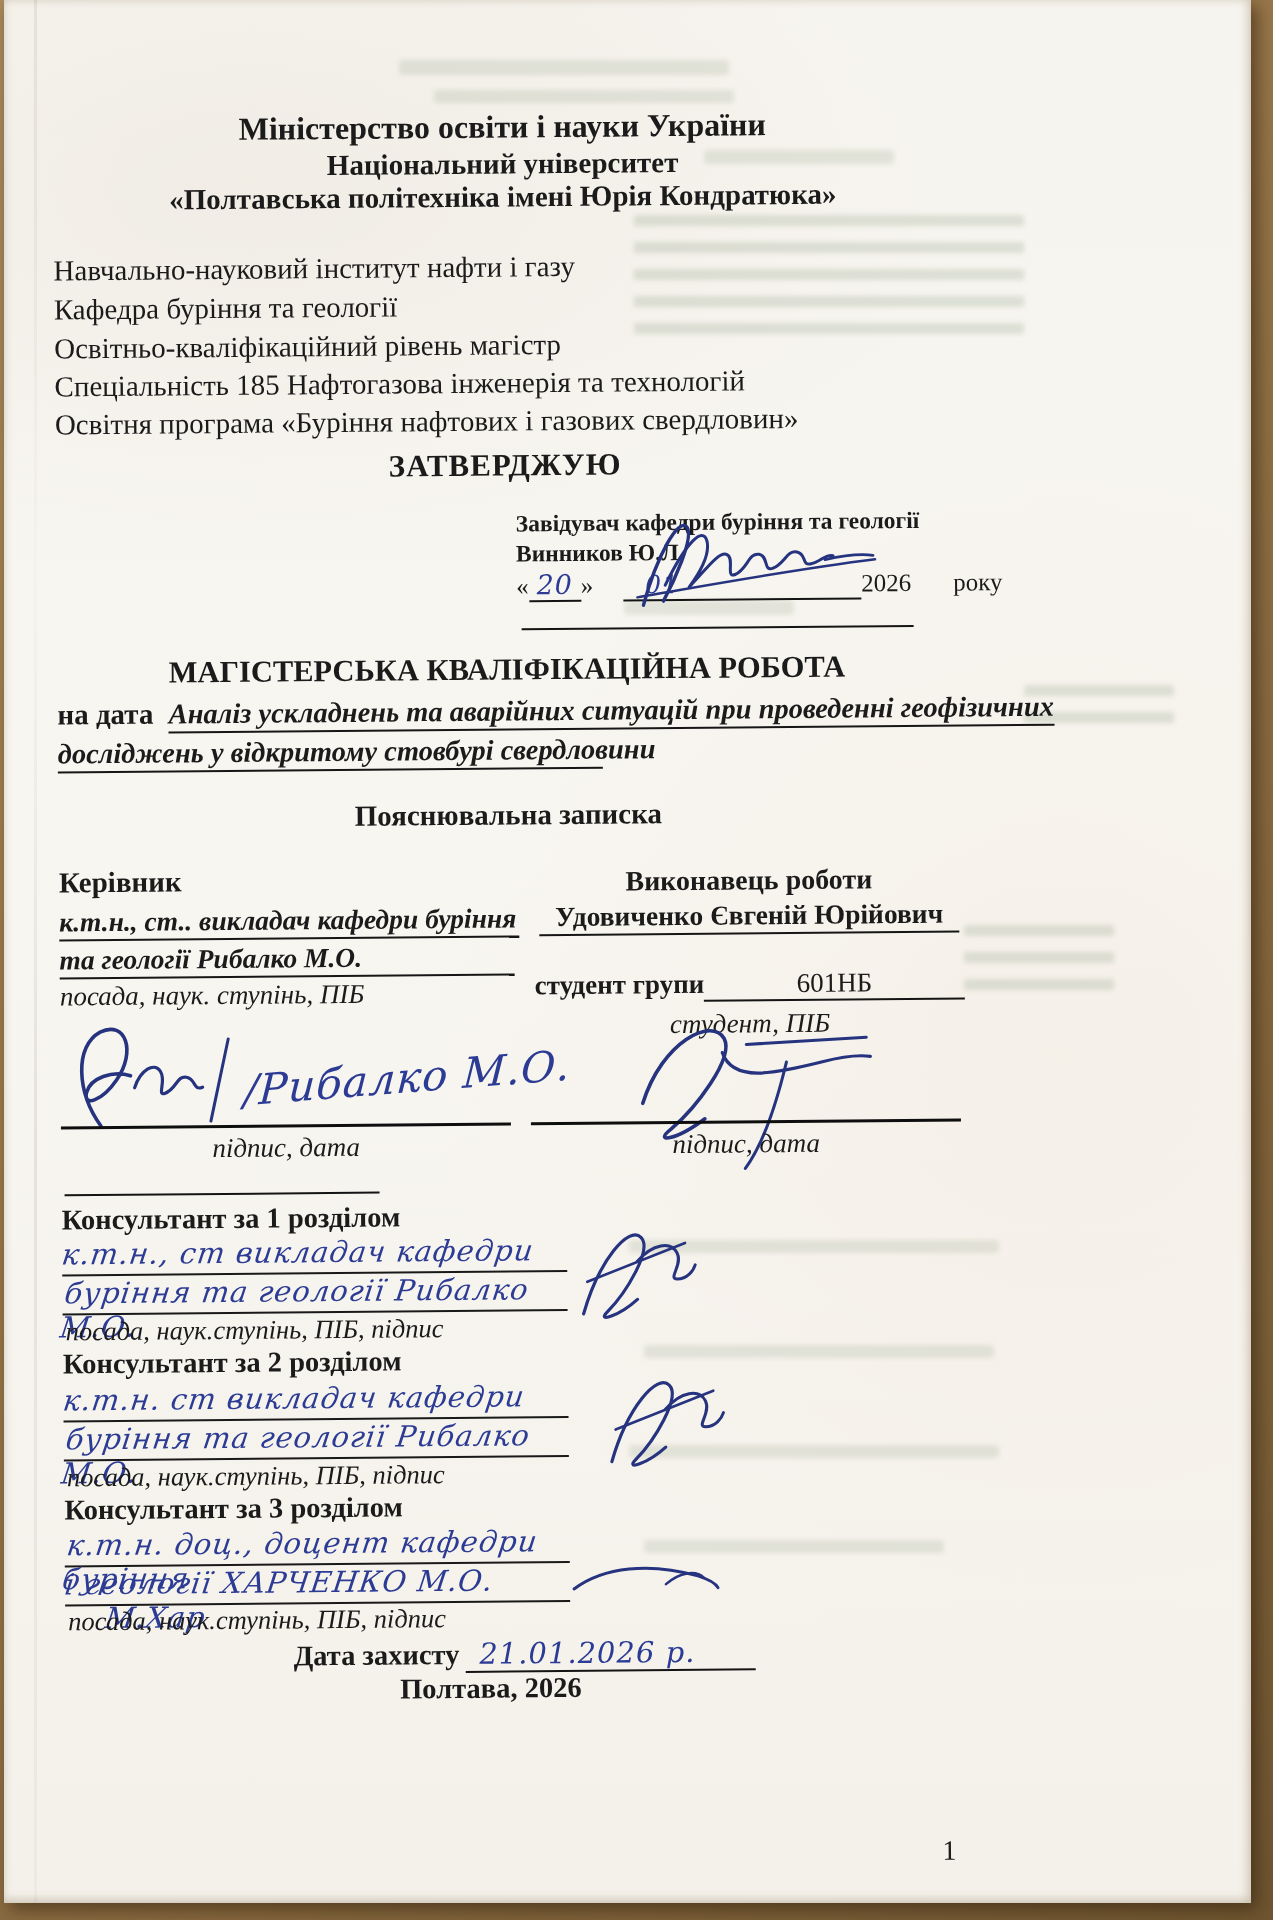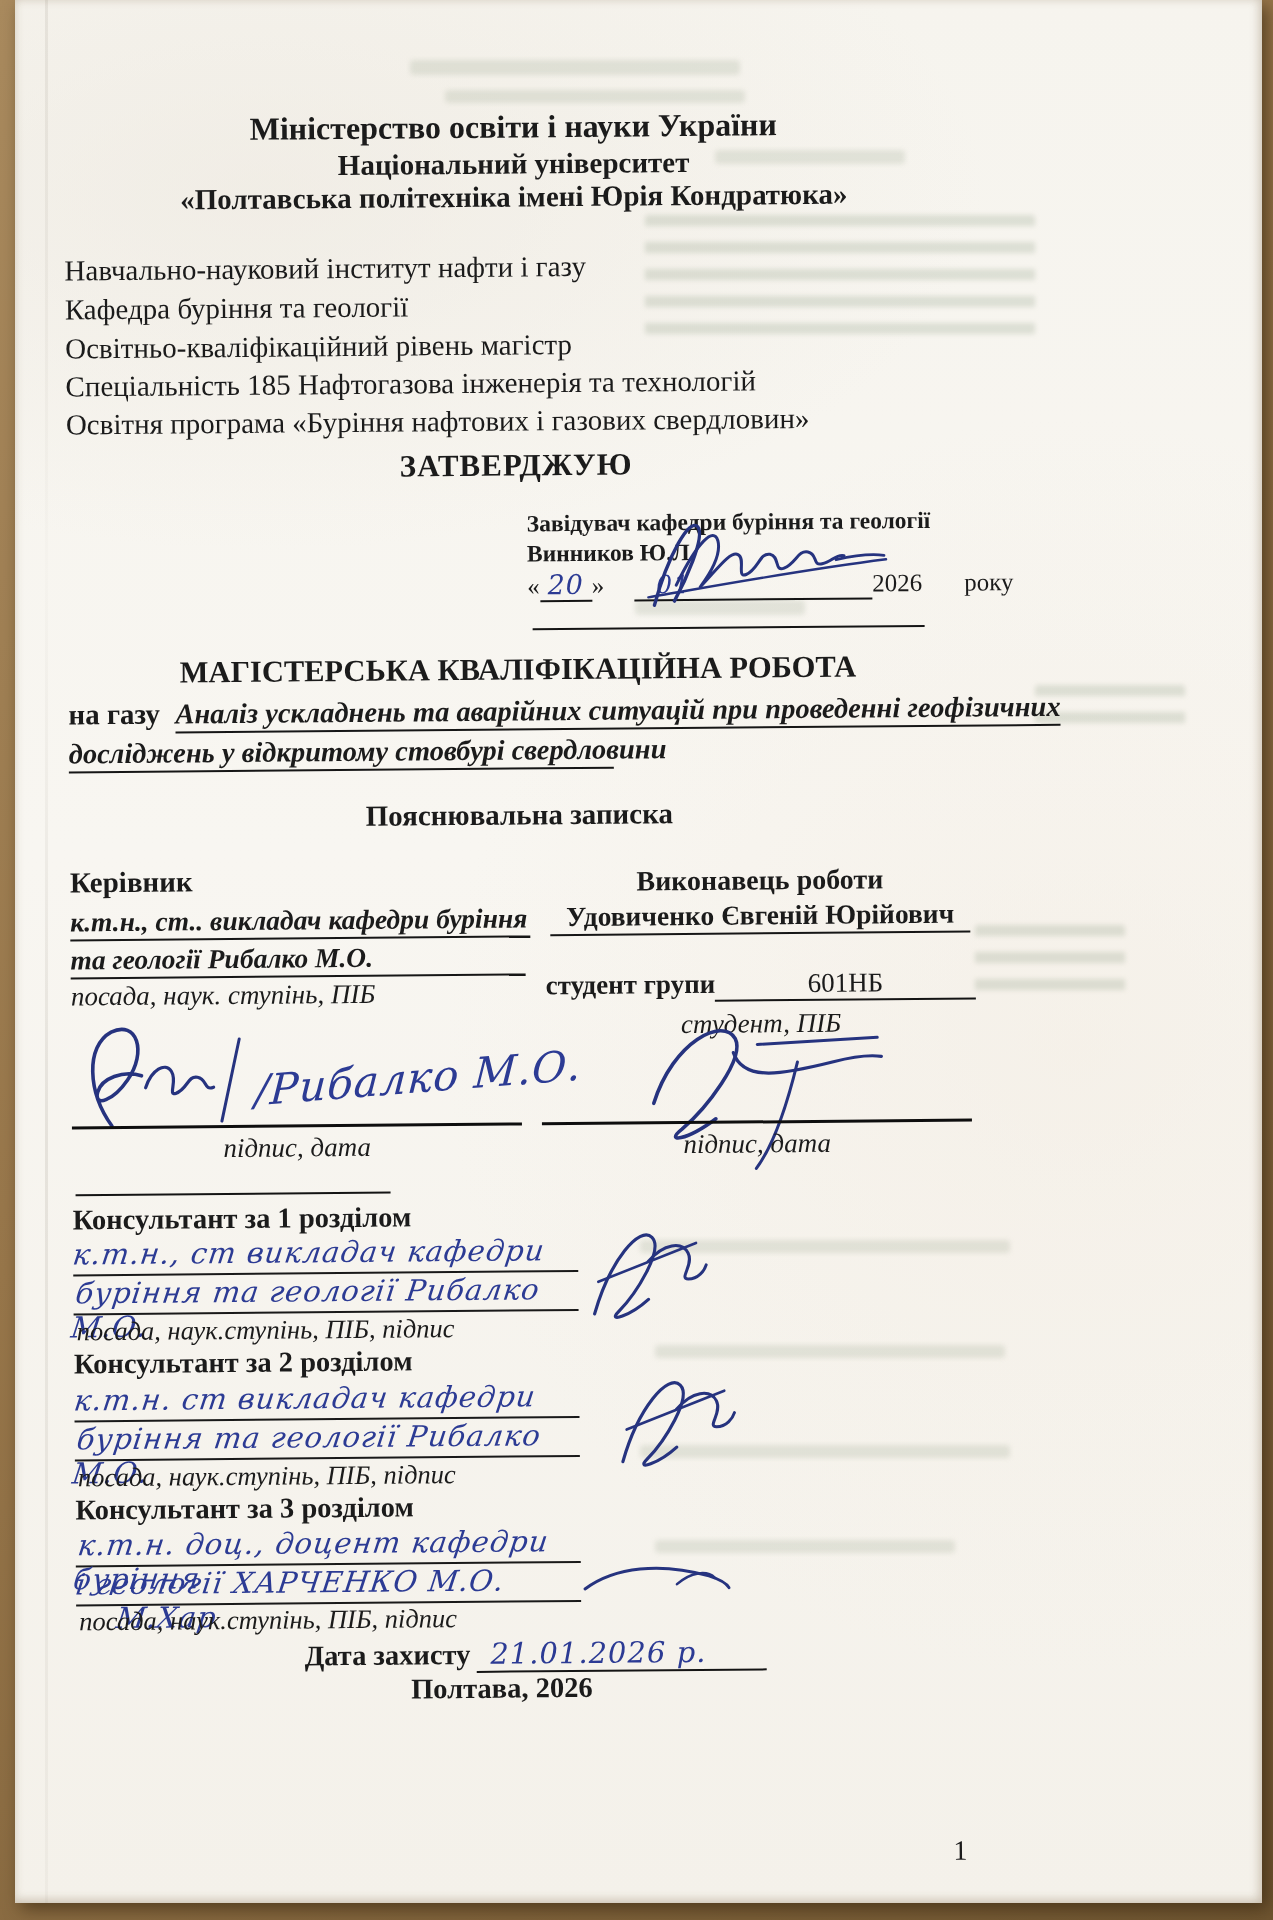--- a/index.html
+++ b/index.html
@@ -2,21 +2,21 @@
 <html><head>
 <meta charset="utf-8">
 <style>
   html,body{margin:0;padding:0;}
   body{
     width:1273px;height:1920px;overflow:hidden;
     background:linear-gradient(135deg,#a98a5e 0%,#97764a 40%,#6f5531 100%);
     font-family:"Liberation Serif",serif;color:#1b1b1b;
   }
   .paper{
-    position:absolute;left:15px;top:0;width:1247px;height:1903px;
+    position:absolute;left:4px;top:0;width:1247px;height:1903px;
     background:
       radial-gradient(1200px 600px at 20% 10%,rgba(236,231,222,.55),rgba(0,0,0,0) 60%),
       radial-gradient(900px 900px at 85% 55%,rgba(243,236,226,.5),rgba(0,0,0,0) 70%),
       linear-gradient(180deg,#f6f4ee 0%,#f8f6f1 45%,#f4f1ea 100%);
     box-shadow:6px 6px 16px rgba(50,34,12,.6), inset -4px 0 10px rgba(120,95,60,.18), inset 0 -4px 10px rgba(120,95,60,.2);
   }
   .paper::before{ 
     content:"";position:absolute;left:30px;top:0;width:3px;height:100%;
     background:linear-gradient(180deg,rgba(120,110,95,.12),rgba(120,110,95,.02) 30%,rgba(120,110,95,.14) 60%,rgba(120,110,95,.05));
   }
@@ -84,21 +84,21 @@
       <path d="M36,78 C58,34 74,20 78,34 C82,50 66,72 60,80 C76,64 90,44 98,48 C106,52 96,72 106,68 C118,63 120,46 130,48 C140,50 134,66 144,62 C156,57 158,44 168,46 C178,48 172,60 182,58 C192,56 196,48 204,50" stroke-width="3"></path>
       <path d="M196,54 C214,50 230,48 244,50" stroke-width="2.8"></path>
       <path d="M8,90 C70,80 160,64 246,54" stroke-width="2.4"></path>
     </svg>
 
     <div class="rule" style="left:520px;top:628px;width:392px;"></div>
 
     <div class="abs c b" style="left:0;top:652px;width:1010px;font-size:30.5px;">МАГІСТЕРСЬКА КВАЛІФІКАЦІЙНА РОБОТА</div>
 
     <div class="abs" style="left:55px;top:694px;font-size:29px;">
-      <span class="b">на газу</span>
+      <span class="b">на дата</span>
       <span class="uline b i" style="font-size:28.5px;margin-left:8px;">Аналіз ускладнень та аварійних ситуацій при проведенні геофізичних</span>
     </div>
     <div class="abs" style="left:55px;top:733px;font-size:29px;">
       <span class="uline b i" style="font-size:28.5px;width:545px;">досліджень у відкритому стовбурі свердловини</span>
     </div>
 
     <div class="abs c b" style="left:0;top:798px;width:1010px;font-size:29px;">Пояснювальна записка</div>
 
     <div class="abs b" style="left:55px;top:862px;font-size:29px;">Керівник</div>
     <div class="abs c b" style="left:530px;top:866px;width:430px;font-size:28px;">Виконавець роботи</div>

